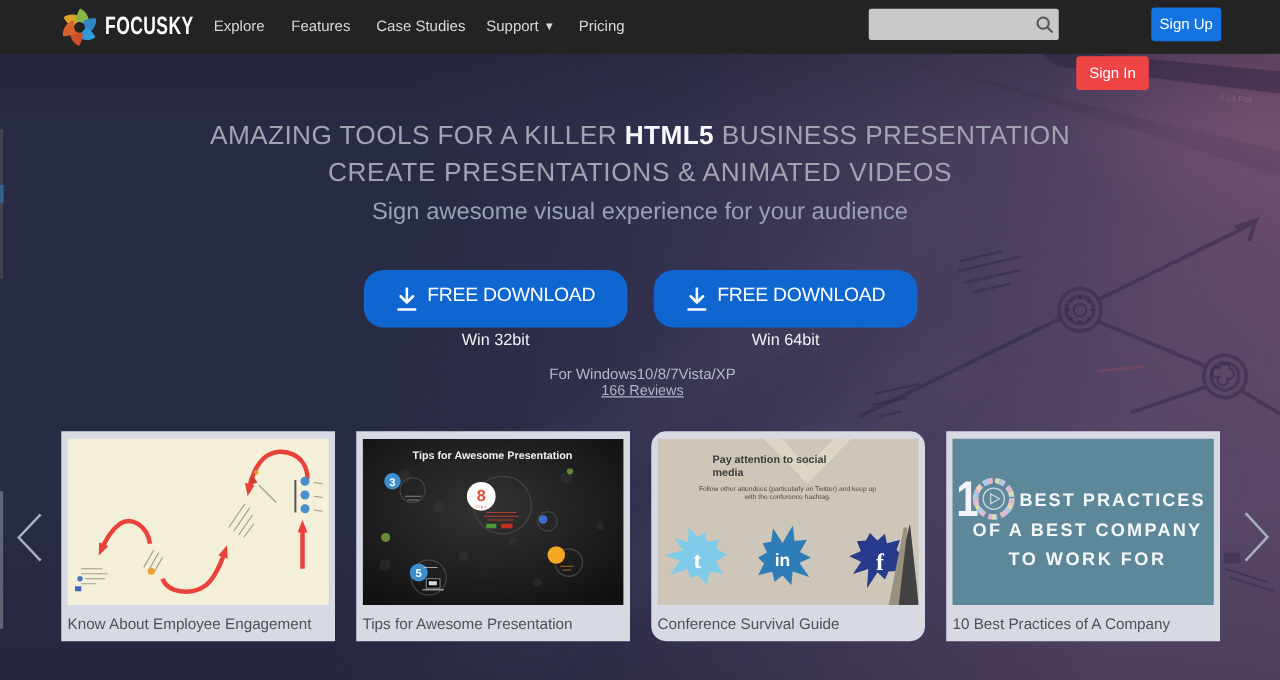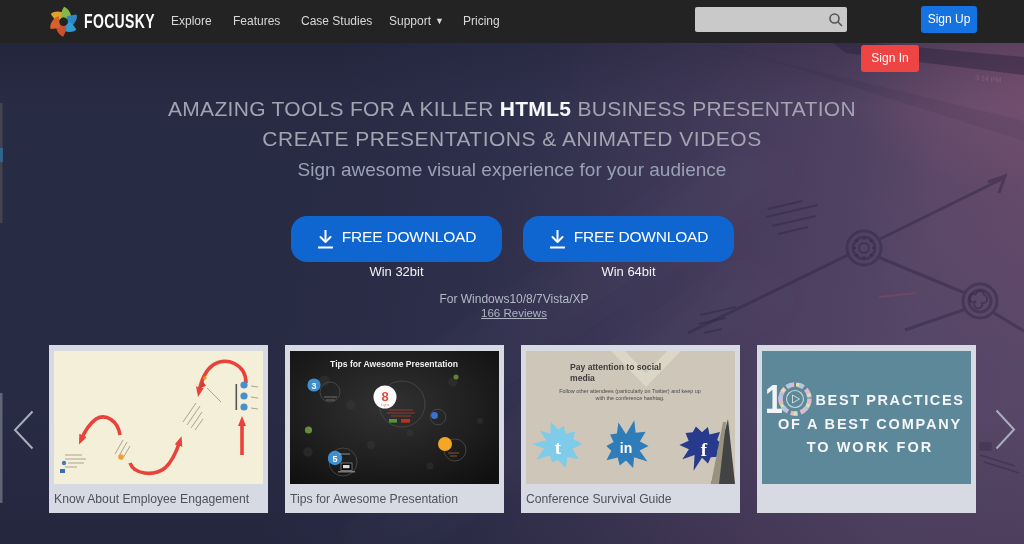--- a/index.html
+++ b/index.html
@@ -252,21 +252,21 @@
         <path d="M158,102 l11,0 M160,105 l7,0"></path>
       </g>
       <rect x="51" y="112" width="11" height="7.5" fill="#0a0a0a" stroke="#999" stroke-width="0.7"></rect>
       <rect x="53" y="114" width="6.5" height="3.2" fill="#d8d8d8"></rect>
       <line x1="48" y1="120.8" x2="65" y2="120.8" stroke="#9a9a9a" stroke-width="1.1"></line>
     </svg>
   </div>
   <div class="abs ccap">Tips for Awesome Presentation</div>
 </div>
 
-<div class="abs card" style="left:521px;">
+<div class="abs card" style="left:521px;border-radius:12px;">
   <div class="abs cimg" style="background:#cdc6b9;">
     <svg width="209" height="133" viewBox="0 0 209 133">
       <polygon points="85,0 120,36 155,0 141,0 120,22 99,0" fill="#dcd6c7"></polygon>
       <text x="44" y="19" font-size="8.6" font-weight="bold" fill="#3c3c3c" font-family="Liberation Sans">Pay attention to  social</text>
       <text x="44" y="30" font-size="8.6" font-weight="bold" fill="#3c3c3c" font-family="Liberation Sans">media</text>
       <text x="104" y="41.5" font-size="5.4" fill="#4a4a4a" text-anchor="middle" font-family="Liberation Sans">Follow other attendees  (particularly on Twitter) and keep  up</text>
       <text x="104" y="48.5" font-size="5.4" fill="#4a4a4a" text-anchor="middle" font-family="Liberation Sans">with the conference hashtag.</text>
       <polygon points="56.0,93.0 46.5,97.7 52.6,108.0 41.5,106.1 39.7,116.8 32.0,109.1 26.1,111.2 23.9,104.2 10.4,108.7 18.0,97.6 5.7,93.0 20.5,89.3 13.6,79.6 24.5,82.7 24.8,70.8 32.0,78.6 37.9,75.0 39.4,82.8 49.1,80.6 47.3,88.0" fill="#7ecbea"></polygon>
       <text x="32" y="103" font-size="19" font-weight="bold" fill="#fff" text-anchor="middle" font-family="Liberation Serif">t</text>
       <polygon points="122.6,95.0 113.6,99.4 121.4,110.6 108.1,106.2 107.1,116.9 100.0,109.4 93.7,114.4 91.7,106.4 80.5,109.2 85.3,99.8 80.4,95.0 87.6,91.0 84.1,83.5 90.9,82.4 92.4,71.6 100.0,83.3 108.3,69.3 109.6,81.8 119.6,80.7 113.9,90.5" fill="#2e7cb8"></polygon>
@@ -289,13 +289,14 @@
         <circle cx="33" cy="48" r="14.5" stroke="#a8cce4" stroke-width="4.5" stroke-dasharray="4 9" stroke-dashoffset="6"></circle>
         <circle cx="33" cy="48" r="14.5" stroke="#e4dfa8" stroke-width="3.5" stroke-dasharray="3 13" stroke-dashoffset="11"></circle>
         <circle cx="33" cy="48" r="8.5" stroke="#c9d6de" stroke-width="1.1"></circle>
         <path d="M30.5,44 L37.5,48 L30.5,52 Z" stroke="#c9d6de" stroke-width="1" fill="none"></path>
       </g>
       <text x="128" y="54" font-size="14.5" font-weight="bold" fill="#f5f7f8" text-anchor="middle" letter-spacing="1.6" font-family="Liberation Sans">BEST PRACTICES</text>
       <text x="108" y="77.5" font-size="14.5" font-weight="bold" fill="#f5f7f8" text-anchor="middle" letter-spacing="1.8" font-family="Liberation Sans">OF A BEST COMPANY</text>
       <text x="108" y="101" font-size="14.5" font-weight="bold" fill="#f5f7f8" text-anchor="middle" letter-spacing="2" font-family="Liberation Sans">TO WORK FOR</text>
     </svg>
   </div>
+  <div class="abs ccap">10 Best Practices of A Company</div>
 </div>
 
 </body></html>

